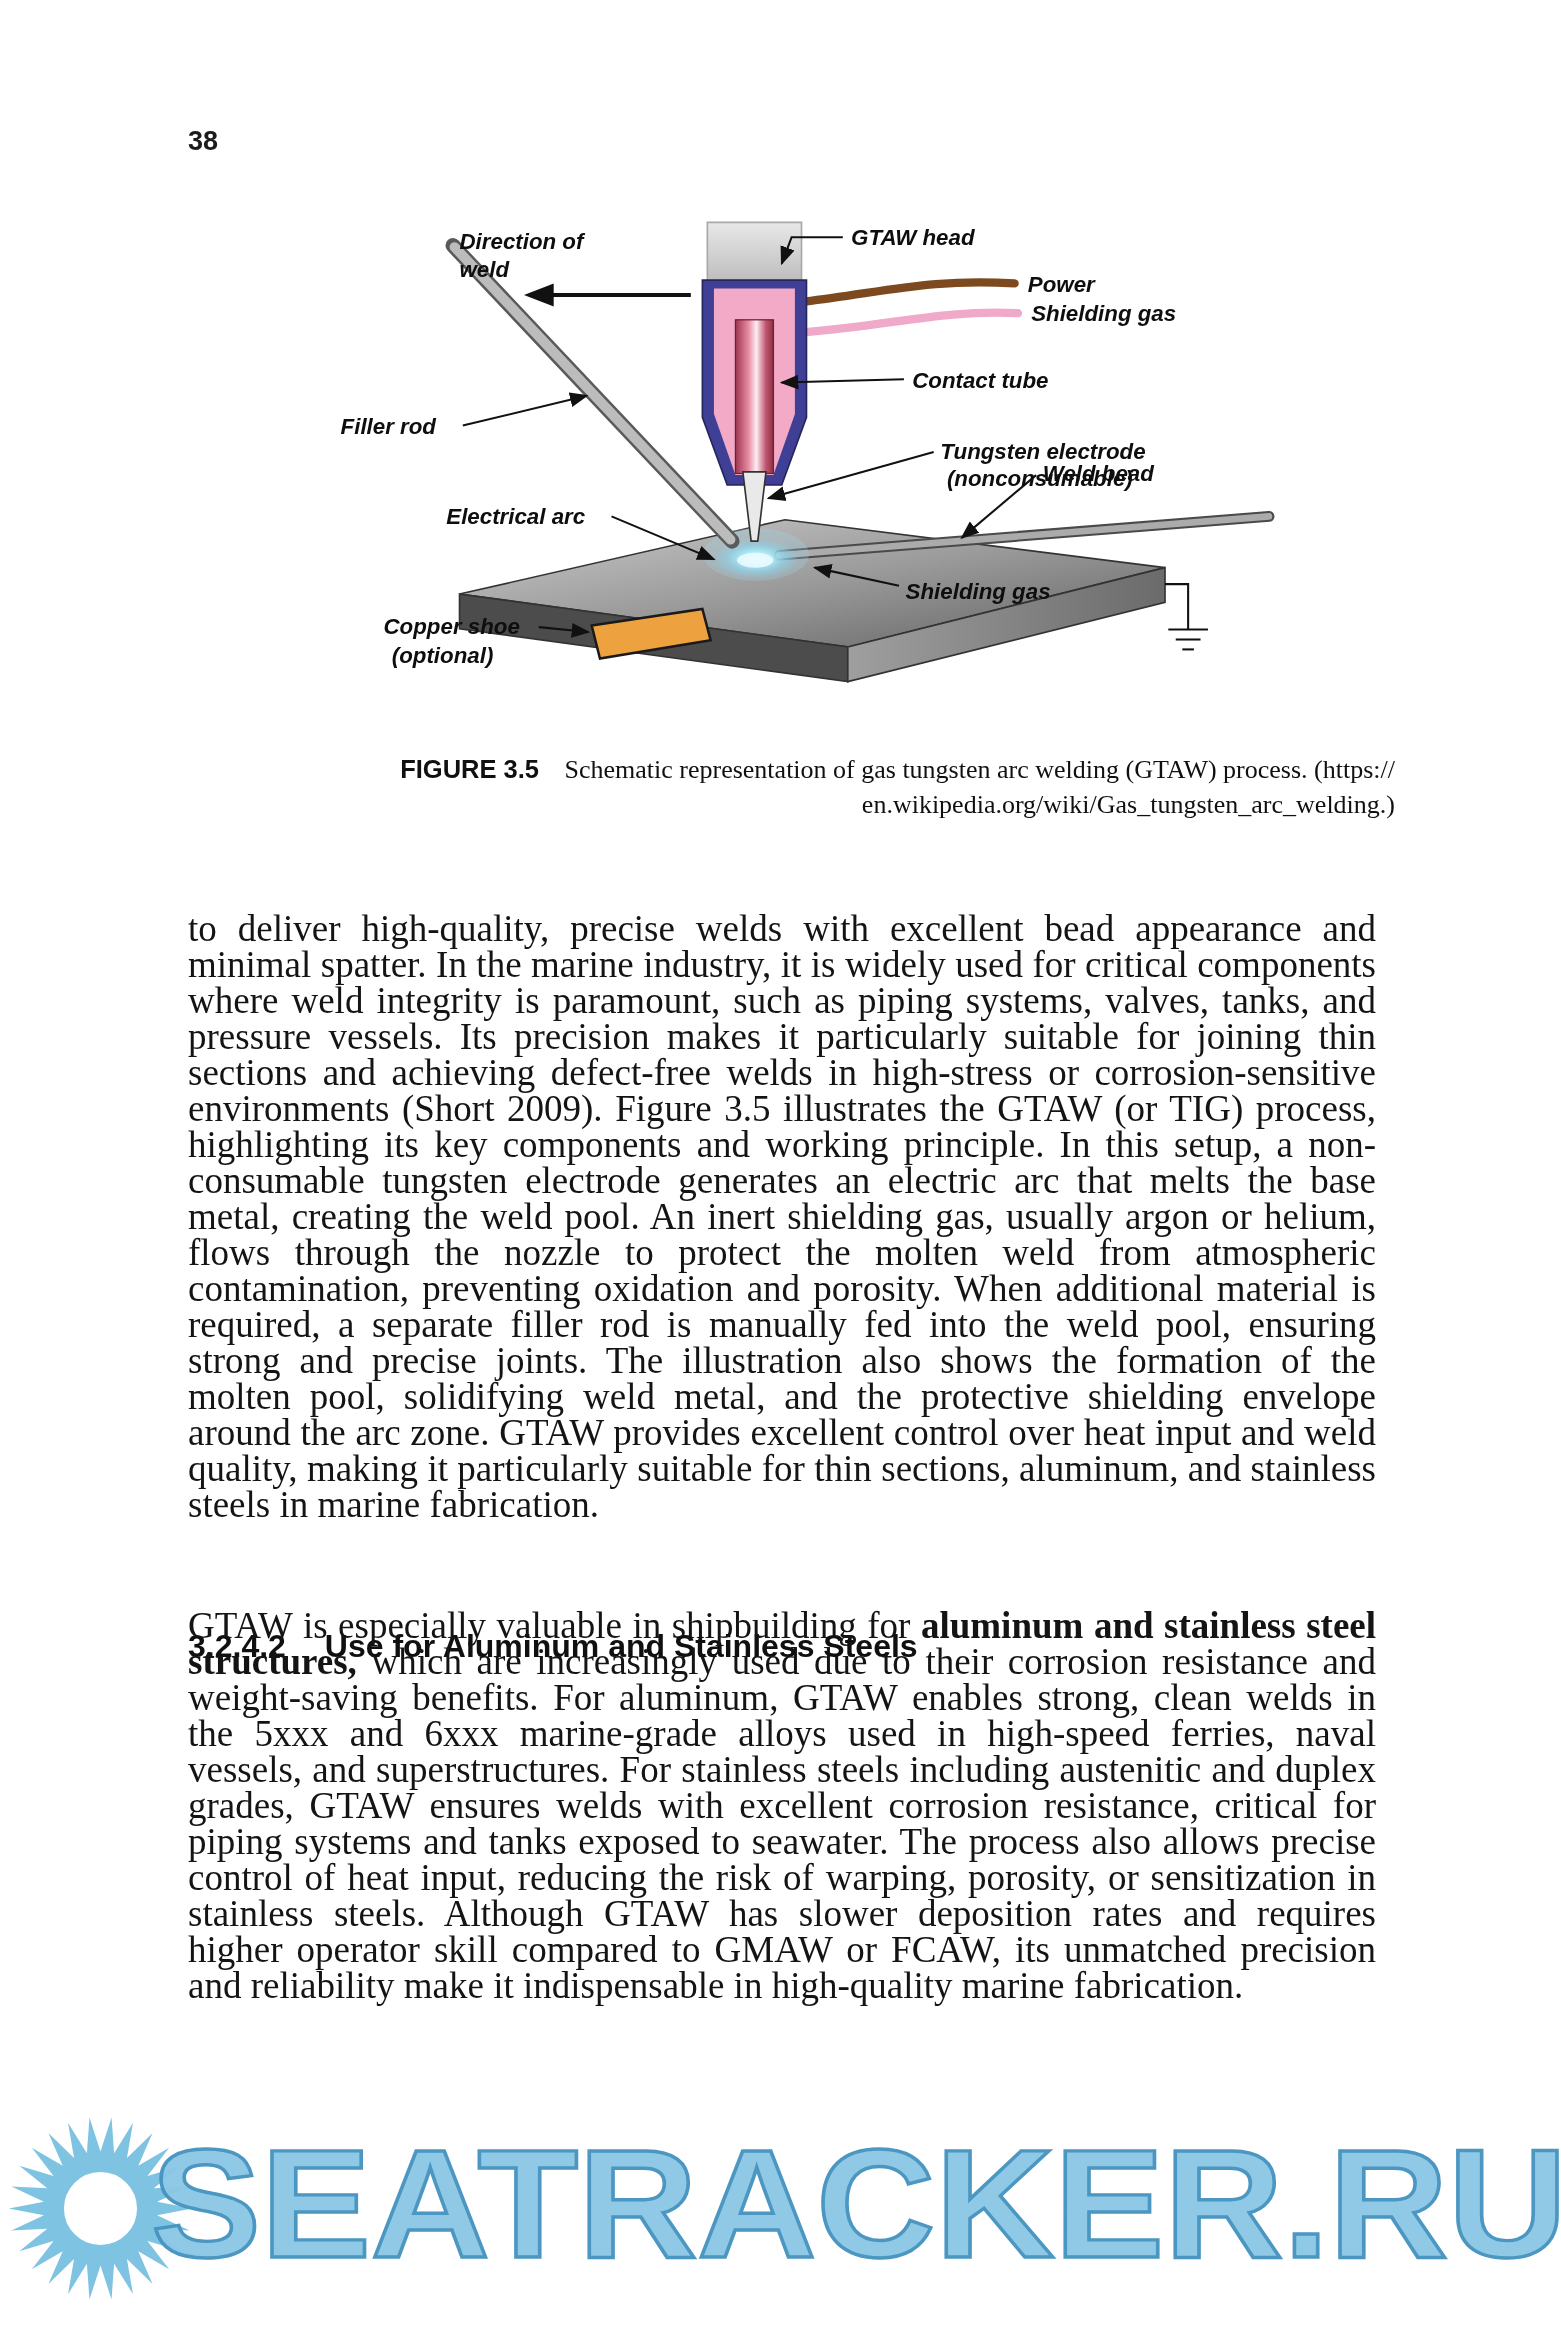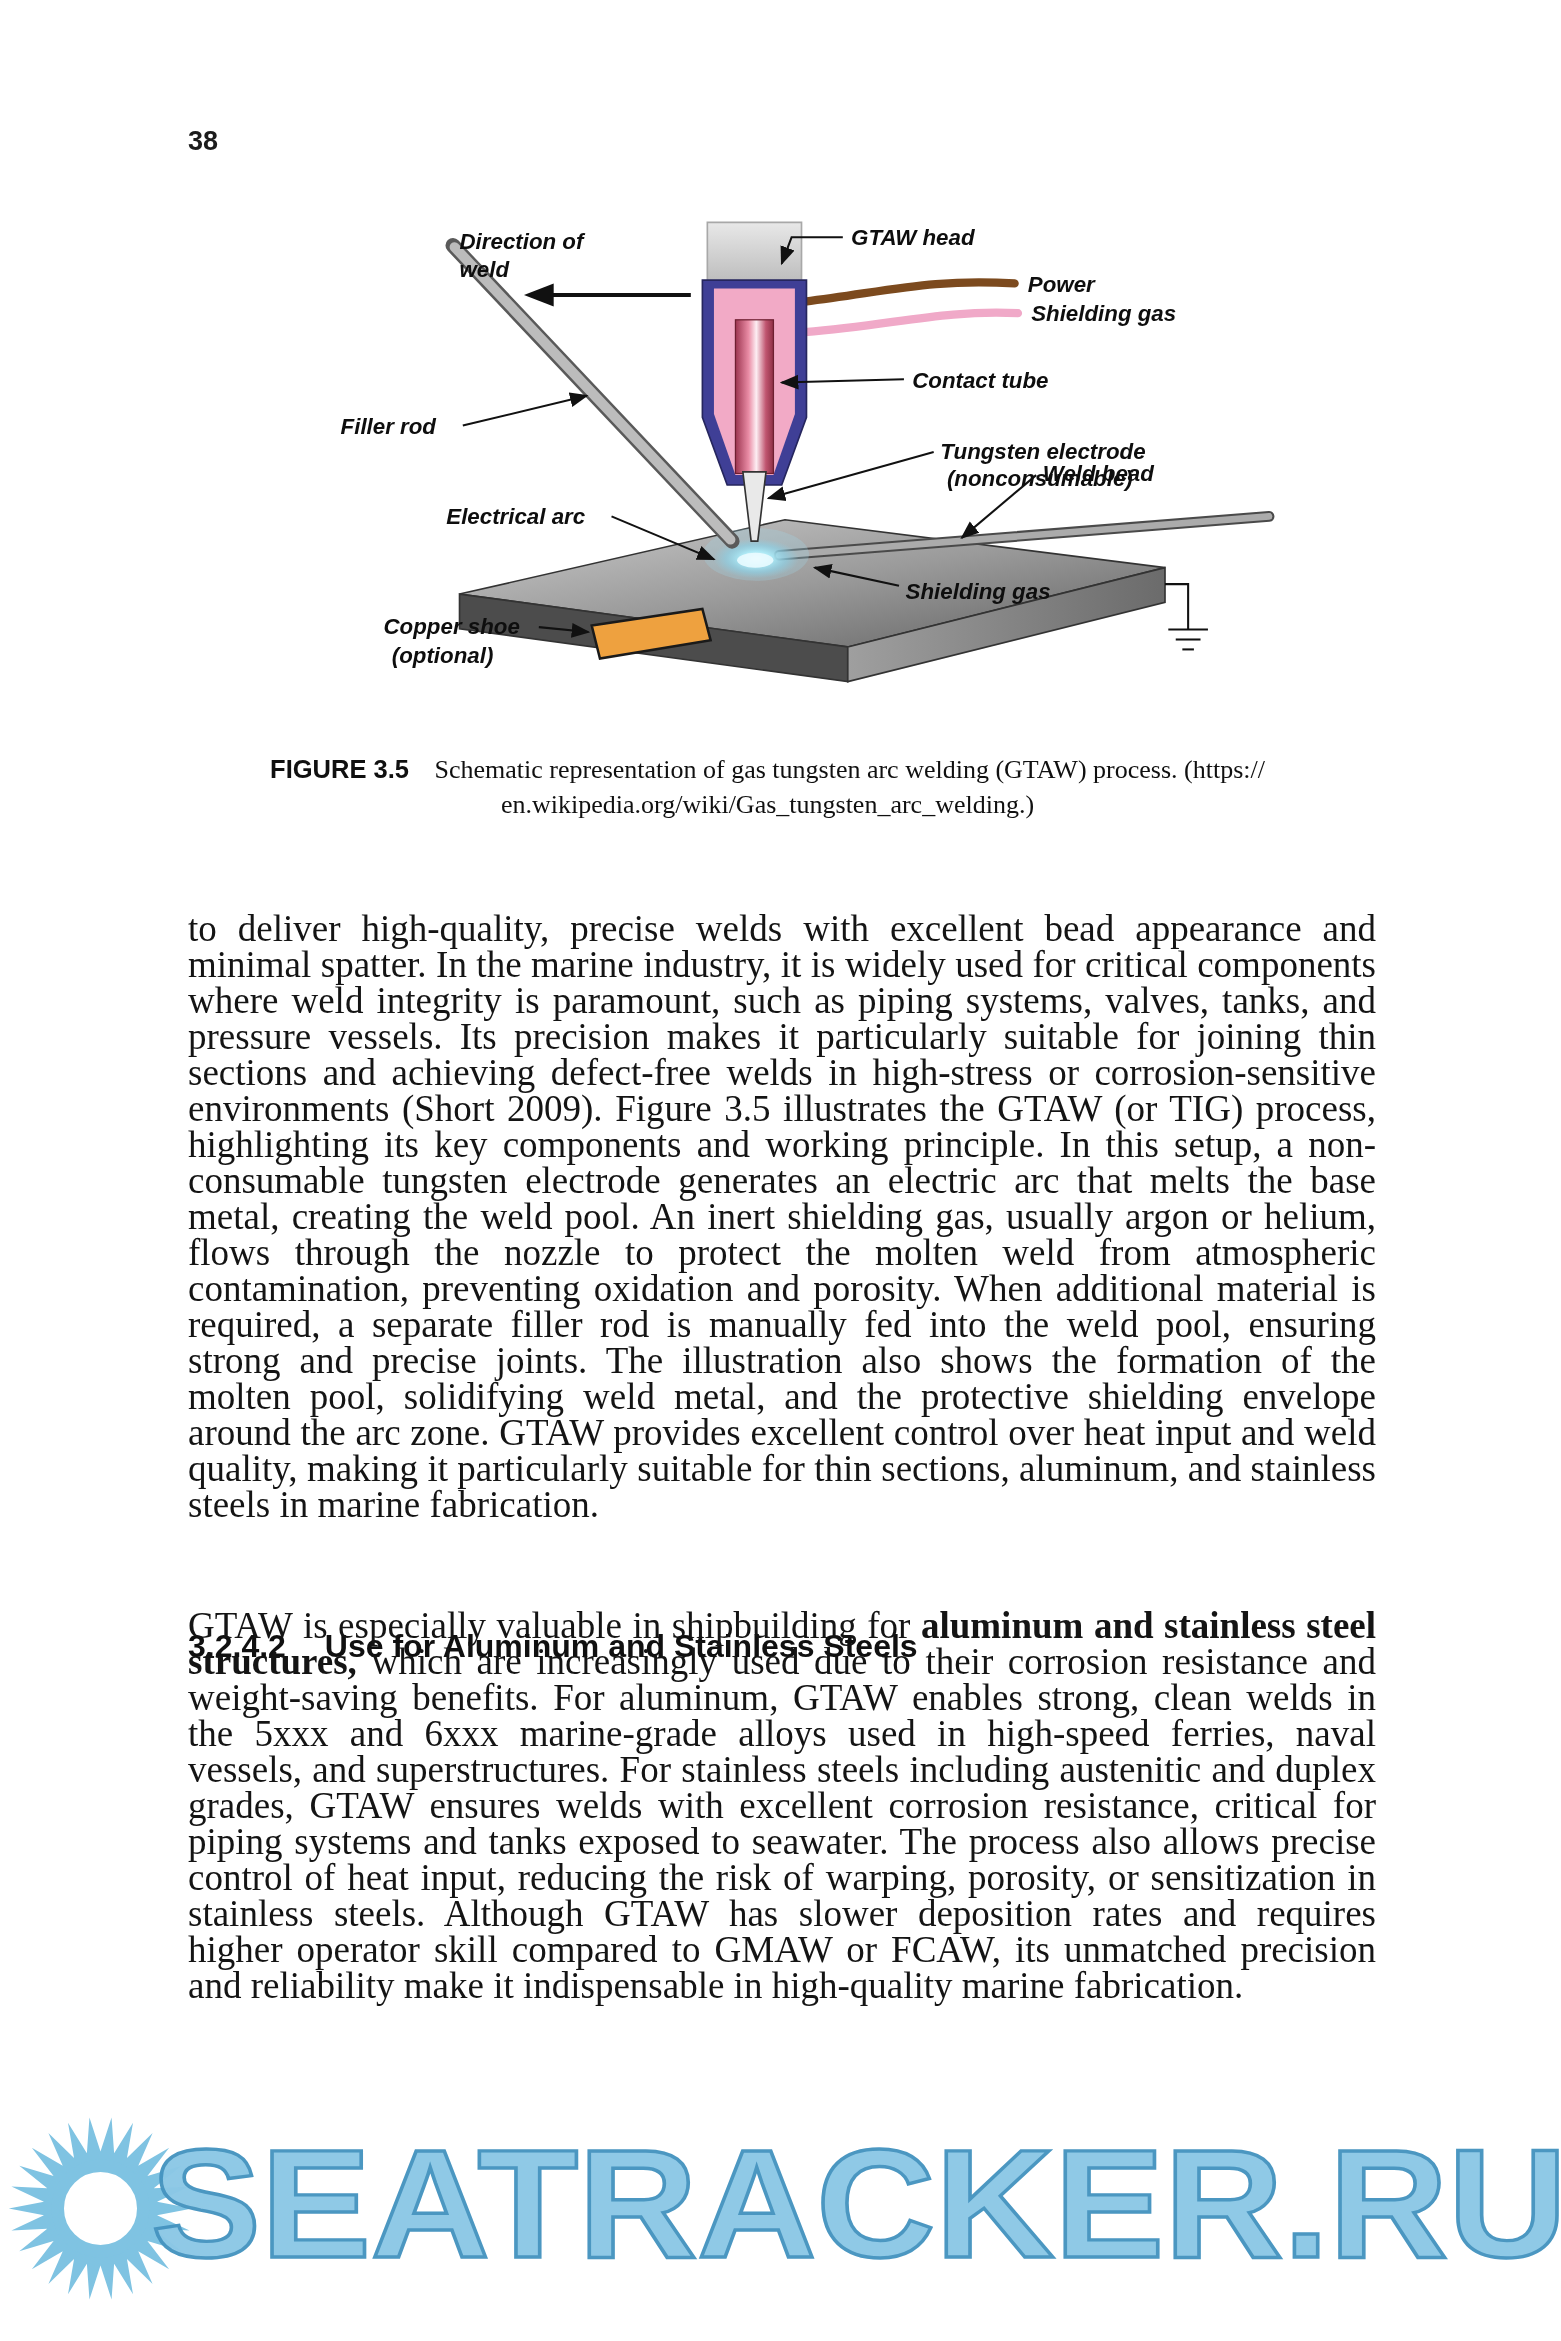--- a/index.html
+++ b/index.html
@@ -11,22 +11,22 @@
   .running-header {
     position:absolute; top:126px; left:188px; right:185px;
     font-family:"Liberation Sans", sans-serif; font-size:27px; color:#1c1c1c;
     display:flex; align-items:baseline;
   }
   .page-number { font-weight:700; }
   .header-title { margin-left:127px; letter-spacing:0.2px; }
 
   .figure-wrap { position:absolute; top:212px; left:329px; width:950px; height:516px; }
 
-  .caption { position:absolute; top:752px; left:172px; width:1191px;
-    font-size:26px; line-height:35px; color:#101010; text-align:center; }
+  .caption { position:absolute; top:752px; left:204px; width:1191px;
+    font-size:26px; line-height:35px; color:#101010; text-align:right; }
   .cap-label { font-family:"Liberation Sans", sans-serif; font-weight:700;
     font-size:25.5px; display:inline-block; margin-right:25.5px; }
 
   .bodytext { position:absolute; left:188px; width:1188px;
     font-size:37px; line-height:36px; text-align:justify; margin:0; }
   #para1 { top:911px; }
   #para2 { top:1608px; }
 
   .section-heading { position:absolute; top:1628px; left:188px; width:1188px;
     font-family:"Liberation Sans", sans-serif; font-weight:700; font-size:32px;

